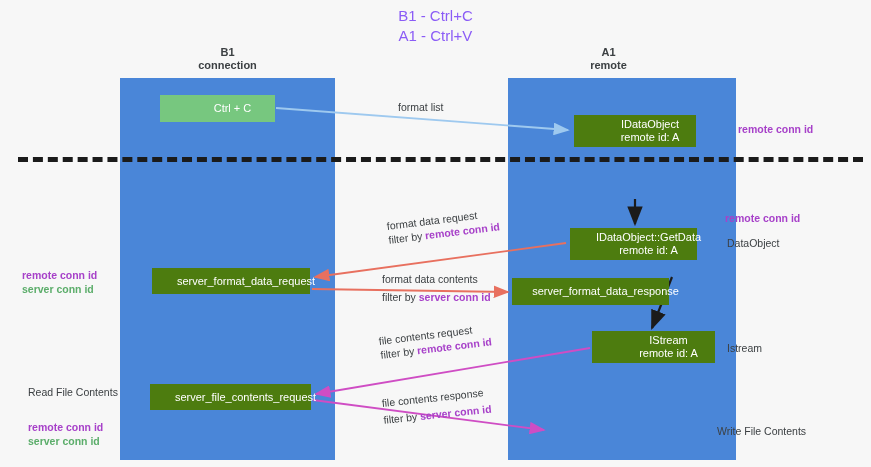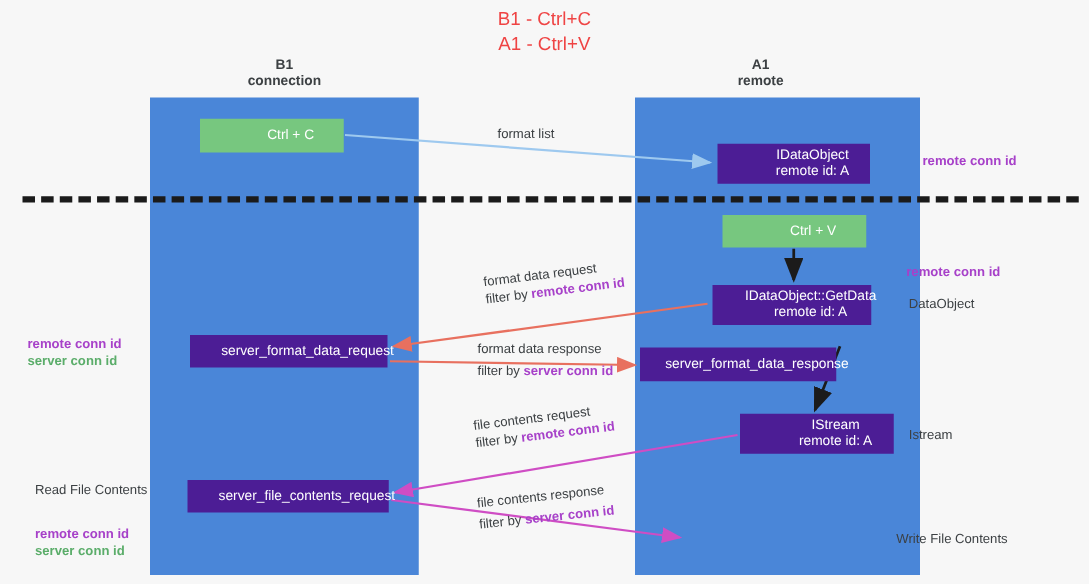--- a/index.html
+++ b/index.html
@@ -8,36 +8,36 @@
 
   #stage{position:absolute;inset:0;}
 
   
   .lane{position:absolute;background:#4a86d8;}
   #lane-b1{left:120px;top:78px;width:215px;height:382px;}
   #lane-a1{left:508px;top:78px;width:228px;height:382px;}
 
   
   #title{position:absolute;left:0;top:6px;width:871px;text-align:center;
-         font-size:15px;line-height:20px;color:#ef4444;}
+         font-size:15px;line-height:20px;color:#8b5cf6;}
   .lane-head{position:absolute;text-align:center;font-size:11px;
              line-height:13px;color:#3c4043;font-weight:bold;}
   #head-b1{left:155px;top:46px;width:145px;}
   #head-a1{left:536px;top:46px;width:145px;}
 
   
   #divider{position:absolute;left:18px;top:157px;width:845px;height:0;
            border-top:5px dashed #1b1b1b;}
 
   
   .node{position:absolute;box-sizing:border-box;display:flex;
         flex-direction:column;align-items:center;justify-content:center;
         color:#ffffff;font-size:11px;line-height:13px;text-align:center;padding-left:30px;}
   .green{background:#77c77f;}
-  .orange{background:#4c1d95;}
+  .orange{background:#4d7c0f;}
 
   #n-ctrlc{left:160px;top:95px;width:115px;height:27px;}
   #n-idataobject{left:574px;top:115px;width:122px;height:32px;}
   #n-ctrlv{left:578px;top:172px;width:115px;height:26px;}
   #n-getdata{left:570px;top:228px;width:127px;height:32px;}
   #n-fmtreq{left:152px;top:268px;width:158px;height:26px;}
   #n-fmtresp{left:512px;top:278px;width:157px;height:27px;}
   #n-istream{left:592px;top:331px;width:123px;height:32px;}
   #n-filereq{left:150px;top:384px;width:161px;height:26px;}
   #n-fileresp{left:548px;top:417px;width:158px;height:27px;}
@@ -125,23 +125,20 @@
 
   <div id="n-ctrlc" class="node green">
     <span>Ctrl + C</span>
   </div>
 
   <div id="n-idataobject" class="node orange">
     <span>IDataObject</span>
     <span>remote id: A</span>
   </div>
 
-  <div id="n-ctrlv" class="node green">
-    <span>Ctrl + V</span>
-  </div>
 
   <div id="n-getdata" class="node orange">
     <span>IDataObject::GetData</span>
     <span>remote id: A</span>
   </div>
 
   <div id="n-fmtreq" class="node orange">
     <span>server_format_data_request</span>
   </div>
 
@@ -162,21 +159,21 @@
   <div id="lbl-formatlist" class="edge-lbl">
     <span class="lbl-line plain">format list</span>
   </div>
 
   <div id="lbl-fdreq" class="edge-lbl">
     <span class="lbl-line plain">format data request</span>
     <span class="lbl-line"><span class="plain">filter by </span><span class="purple">remote conn id</span></span>
   </div>
 
   <div id="lbl-fdresp" class="edge-lbl">
-    <span class="lbl-line plain">format data response</span>
+    <span class="lbl-line plain">format data contents</span>
     <span class="lbl-line" style="margin-top:4px;"><span class="plain">filter by </span><span class="purple">server conn id</span></span>
   </div>
 
   <div id="lbl-fcreq" class="edge-lbl">
     <span class="lbl-line plain">file contents request</span>
     <span class="lbl-line"><span class="plain">filter by </span><span class="purple">remote conn id</span></span>
   </div>
 
   <div id="lbl-fcresp" class="edge-lbl">
     <span class="lbl-line plain">file contents response</span>

